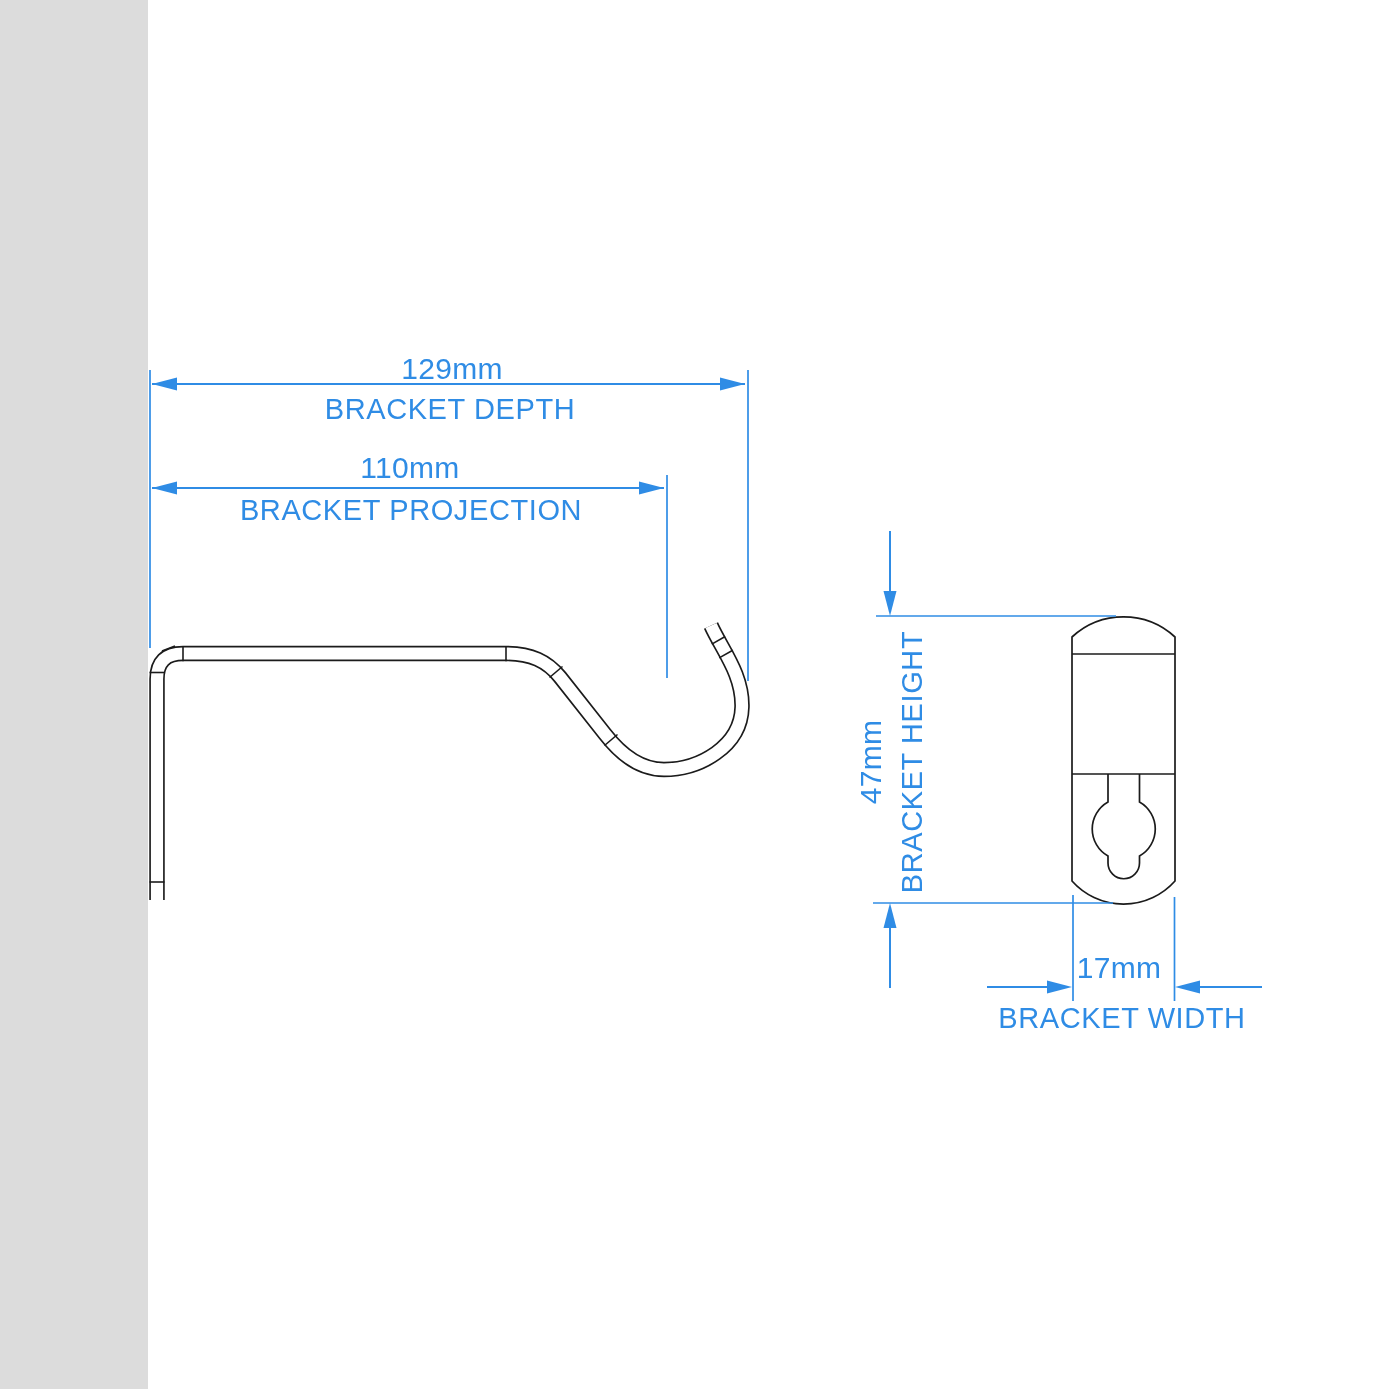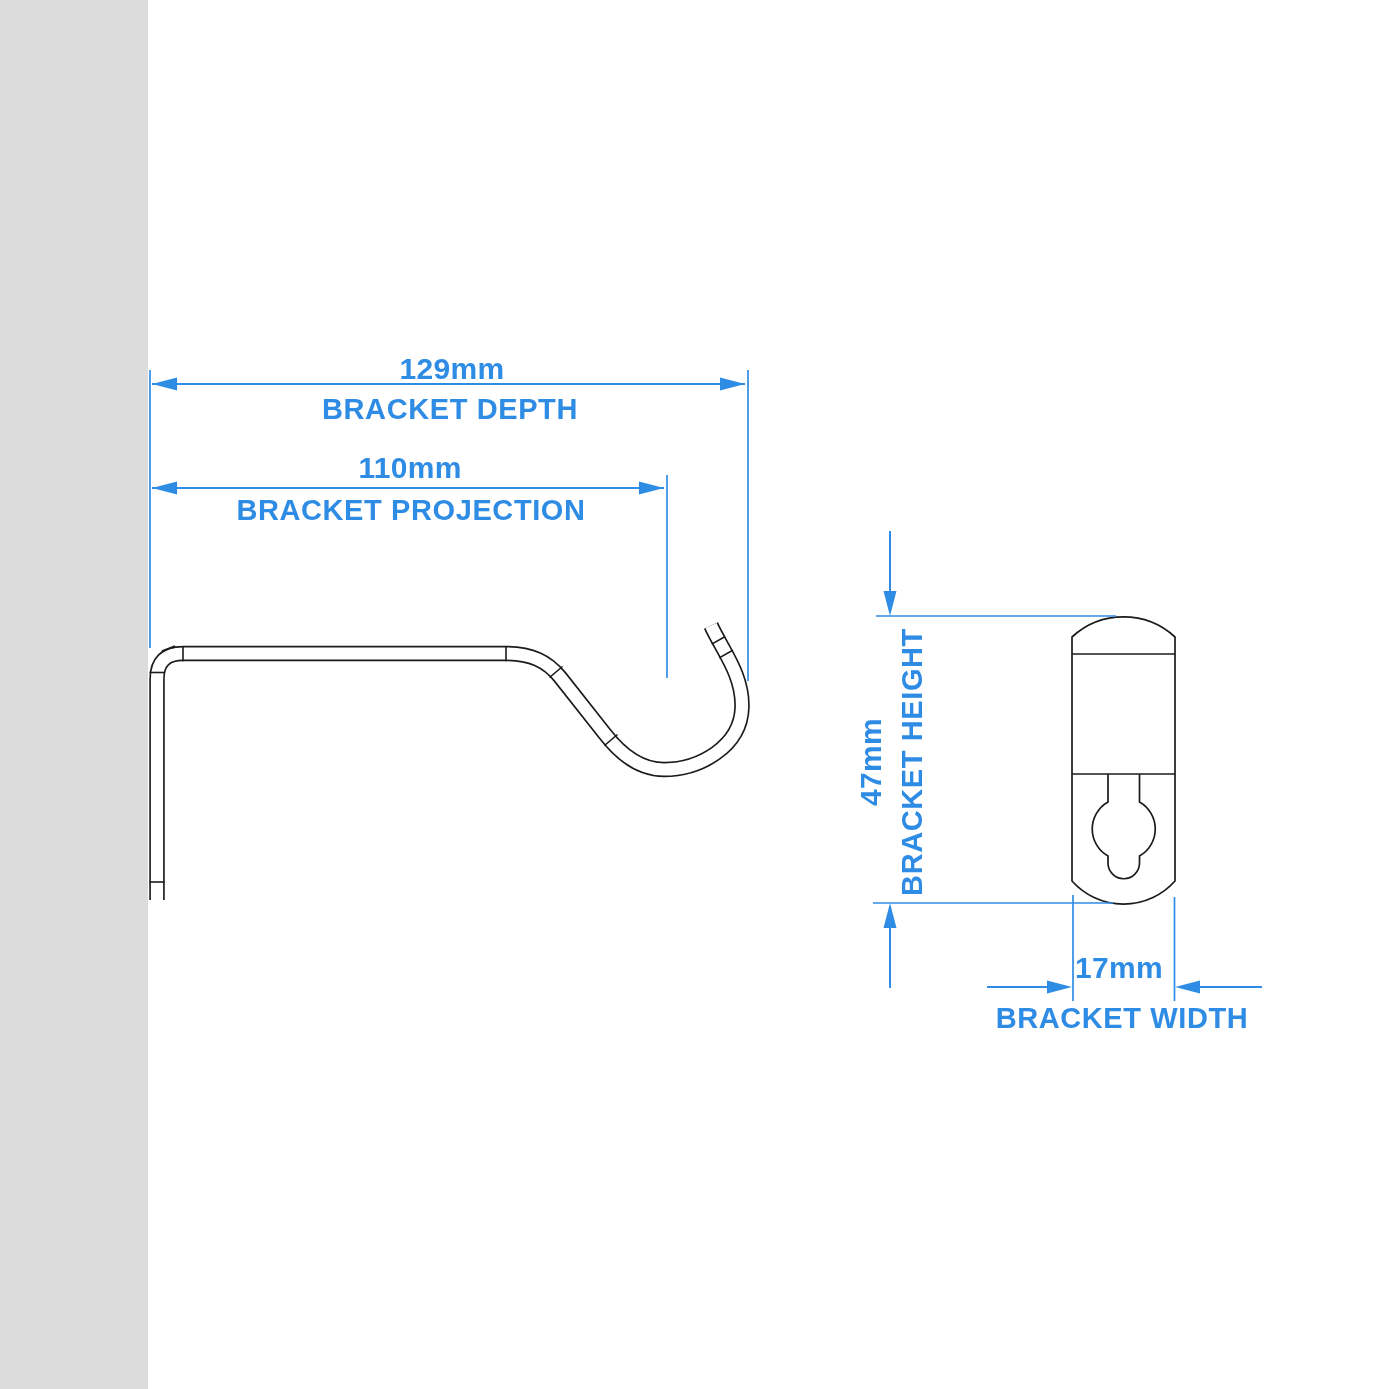--- a/index.html
+++ b/index.html
@@ -2,21 +2,21 @@
 <html style="--accent: #2F8CE5; --wall: #DCDCDC; --line: #1B1B1B; --background: #FFFFFF;"><head>
 <meta charset="utf-8">
 <style>
   :root{
     --accent:#2F8CE5;
     --wall:#DCDCDC;
     --line:#1B1B1B;
     --background:#FFFFFF;
   }
   html,body{margin:0;padding:0;background:var(--background);}
-  .stage{position:relative;width:1389px;height:1389px;background:var(--background);overflow:hidden;font-weight:bold;}
+  .stage{position:relative;width:1389px;height:1389px;background:var(--background);overflow:hidden;}
   svg{display:block;}
   .wall{fill:var(--wall);}
   .tube-outer{fill:none;stroke:var(--line);stroke-width:15.5;stroke-linecap:butt;stroke-linejoin:round;}
   .tube-inner{fill:none;stroke:var(--background);stroke-width:12.2;stroke-linecap:butt;stroke-linejoin:round;}
   .tick{stroke:var(--line);stroke-width:1.6;fill:none;}
   .outline{fill:var(--background);stroke:var(--line);stroke-width:1.7;}
   .detail{fill:none;stroke:var(--line);stroke-width:1.7;}
   .dim-line{stroke:var(--accent);stroke-width:2;fill:none;}
   .ext-line{stroke:var(--accent);stroke-width:1.7;fill:none;}
   .arrow{fill:var(--accent);stroke:none;}

